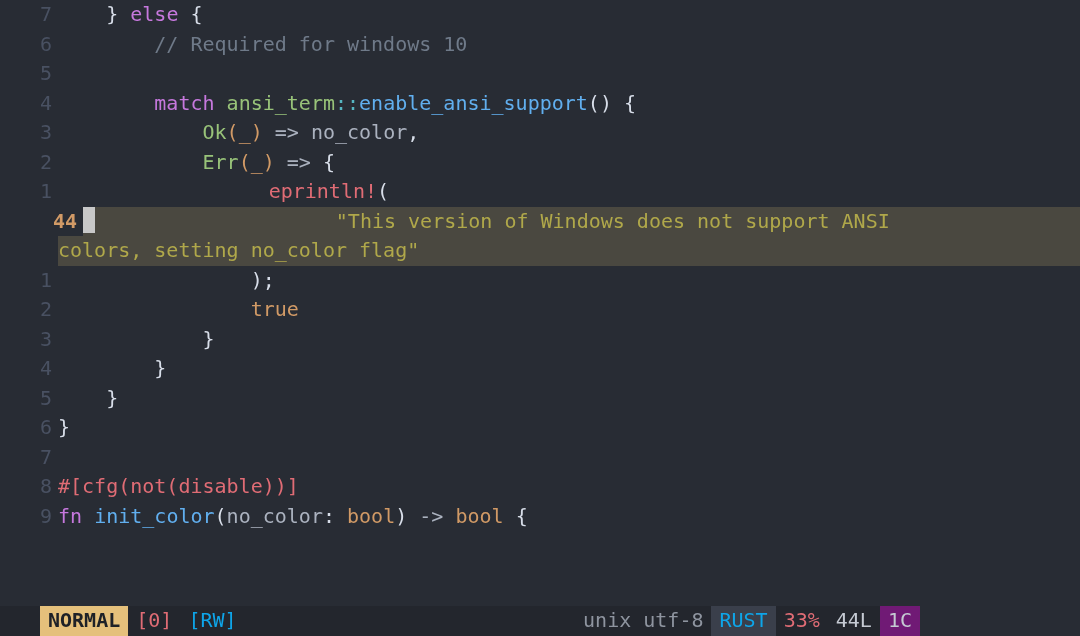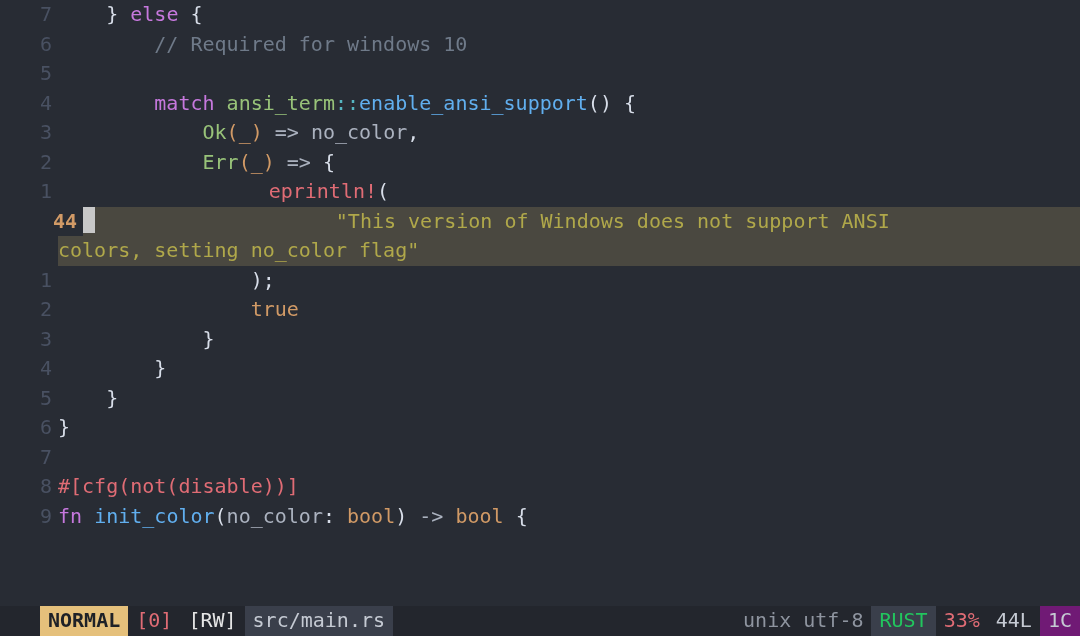--- a/index.html
+++ b/index.html
@@ -65,41 +65,41 @@
   .c-macro   { color: #e06c75; margin-left: 18px; }   
   .c-str     { color: #b0a84a; }   
   .c-const   { color: #d19a66; }   
   .c-attr    { color: #e06c75; }   
   .c-orange  { color: #d19a66; }
 
   .statusbar {
     position: absolute;
     bottom: 0;
     left: 0;
-    width: 1080px;
+    width: 920px;
     height: 30px;
     background: #23262d;
     display: flex;
     align-items: center;
     font-size: 20px;
     color: #8e949f;
   }
   .sb-seg {
     height: 30px;
     display: flex;
     align-items: center;
     padding: 0 8px;
   }
   .sb-mode  { background: #e5c07b; color: #1e2127; font-weight: bold; margin-left: 40px;}
   .sb-zero  { color: #e06c75; }
-  .sb-rw    { color: #e5e5e5; }
+  .sb-rw    { color: #0ea5e9; }
   .sb-file  { background: #3a3f4b; color: #c5cad3; }
   .sb-spacer{ flex:1; }
   .sb-enc   { color: #8e949f; }
-  .sb-lang  { background: #3a3f4b; color: #22c55e; }
+  .sb-lang  { background: #3a3f4b; color: #0ea5e9; }
   .sb-pct   { color: #e06c75; }
   .sb-lines { color: #c5cad3; }
   .sb-col   { background: #701a75; color: #c5cad3; }
 </style>
 </head>
 <body>
 
 <div class="editor">
 
   <div class="line">
@@ -191,20 +191,19 @@
     <div class="code"><span class="c-kw">fn</span><span> </span><span class="c-fn">init_color</span><span class="c-punct">(</span><span class="c-ident">no_color</span><span class="c-punct">:</span><span> </span><span class="c-orange">bool</span><span class="c-punct">)</span><span> </span><span class="c-op">-&gt;</span><span> </span><span class="c-orange">bool</span><span> </span><span class="c-punct">{</span></div>
   </div>
 
 
 </div>
 
 <div class="statusbar">
   <div class="sb-seg sb-mode"> NORMAL </div>
   <div class="sb-seg sb-zero">[0]</div>
   <div class="sb-seg sb-rw">[RW]</div>
-  <div class="sb-seg sb-file">src/main.rs</div>
   <div class="sb-spacer"></div>
   <div class="sb-seg sb-enc">unix utf-8</div>
   <div class="sb-seg sb-lang">RUST</div>
   <div class="sb-seg sb-pct">33%</div>
   <div class="sb-seg sb-lines">44L</div>
   <div class="sb-seg sb-col">1C</div>
 </div>
 
 </body></html>

